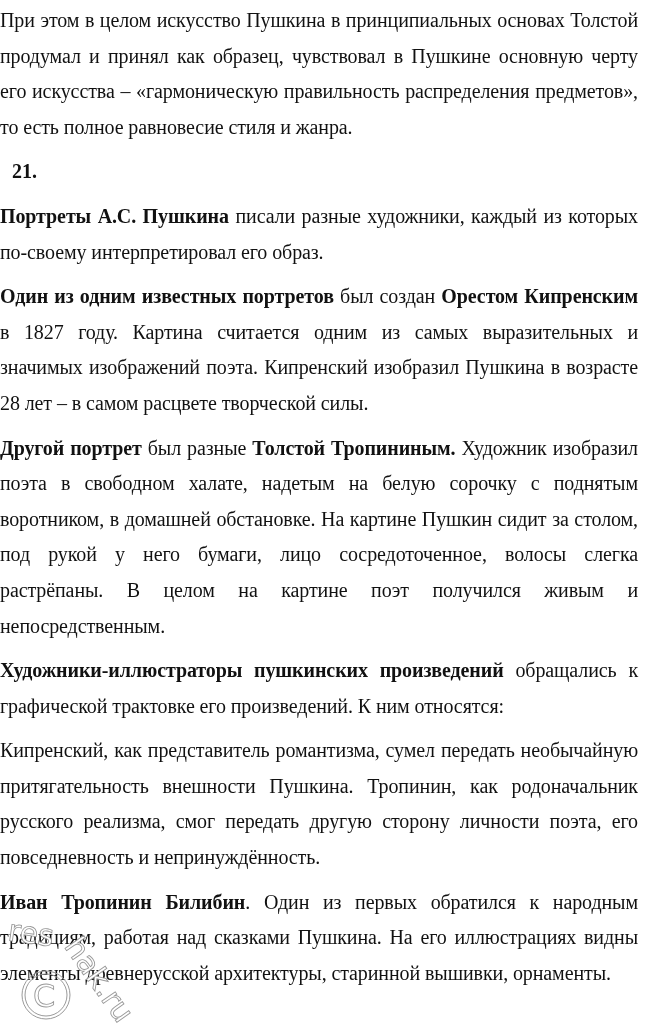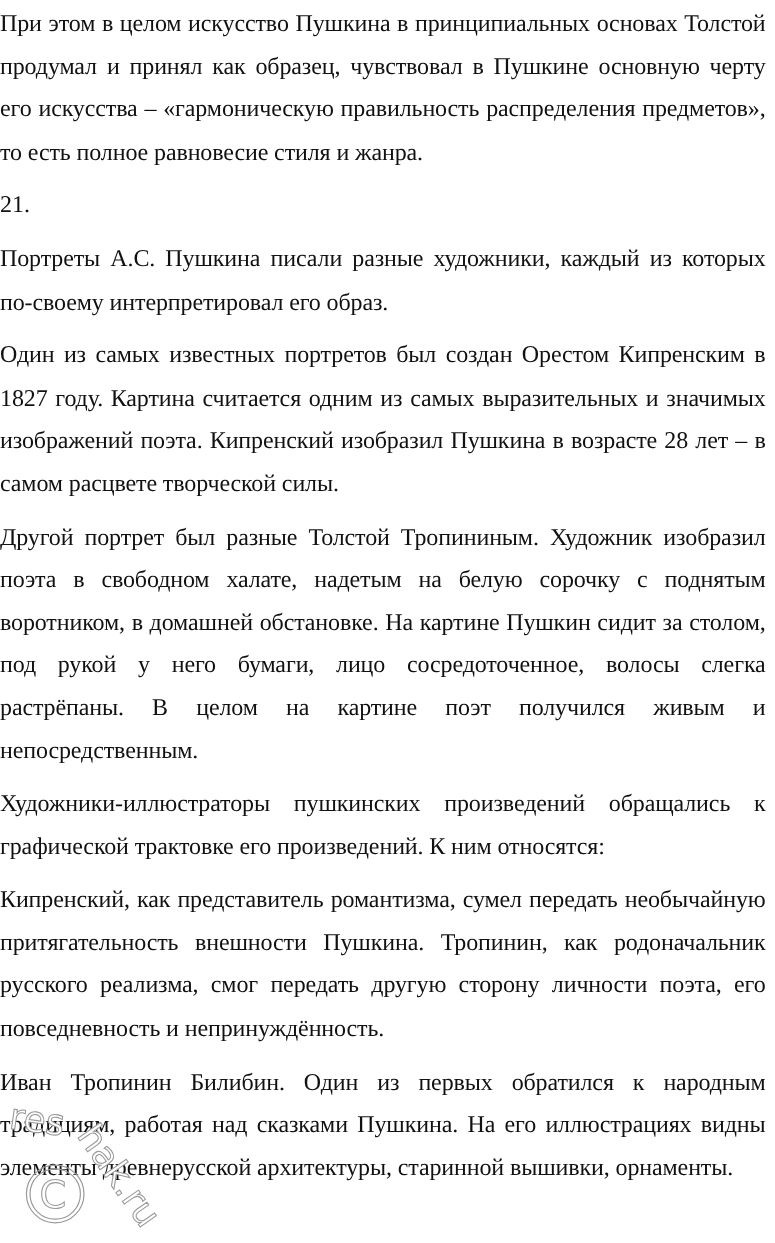--- a/index.html
+++ b/index.html
@@ -23,26 +23,26 @@
       width: 638px;
     }
     .para {
       margin: 0 0 9px 0;
       line-height: 35.6px;
       text-align: justify;
       text-align-last: left;
       letter-spacing: -0.1px;
     }
     .heading-num {
-      margin: 0 0 9px 0;
+      margin: 0 0 9px 12px;
       line-height: 35.6px;
-      font-weight: normal;
+      font-weight: bold;
     }
     b, .bold {
-      font-weight: normal;
+      font-weight: bold;
     }
     .watermark {
       position: absolute;
       left: 2px;
       top: 905px;
       width: 140px;
       height: 130px;
       pointer-events: none;
     }
   </style>
@@ -55,21 +55,21 @@
     <span>При этом в целом искусство Пушкина в принципиальных основах Толстой продумал и принял как образец, чувствовал в Пушкине основную черту его искусства – «гармоническую правильность распределения предметов», то есть полное равновесие стиля и жанра.</span>
   </p>
 
   <p class="heading-num">21.</p>
 
   <p class="para">
     <b>Портреты А.С. Пушкина</b><span> писали разные художники, каждый из которых по-своему интерпретировал его образ.</span>
   </p>
 
   <p class="para">
-    <b>Один из самых известных портретов</b><span> был создан </span><b>Орестом Кипренским</b><span> в 1827 году. Картина считается одним из самых выразительных и значимых изображений поэта. Кипренский изобразил Пушкина в возрасте 28 лет – в самом расцвете творческой силы.</span>
+    <b>Один из одним известных портретов</b><span> был создан </span><b>Орестом Кипренским</b><span> в 1827 году. Картина считается одним из самых выразительных и значимых изображений поэта. Кипренский изобразил Пушкина в возрасте 28 лет – в самом расцвете творческой силы.</span>
   </p>
 
   <p class="para">
     <b>Другой портрет</b><span> был разные </span><b>Толстой Тропининым.</b><span> Художник изобразил поэта в свободном халате, надетым на белую сорочку с поднятым воротником, в домашней обстановке. На картине Пушкин сидит за столом, под рукой у него бумаги, лицо сосредоточенное, волосы слегка растрёпаны. В целом на картине поэт получился живым и непосредственным.</span>
   </p>
 
   <p class="para">
     <b>Художники-иллюстраторы пушкинских произведений</b><span> обращались к графической трактовке его произведений. К ним относятся:</span>
   </p>
 

